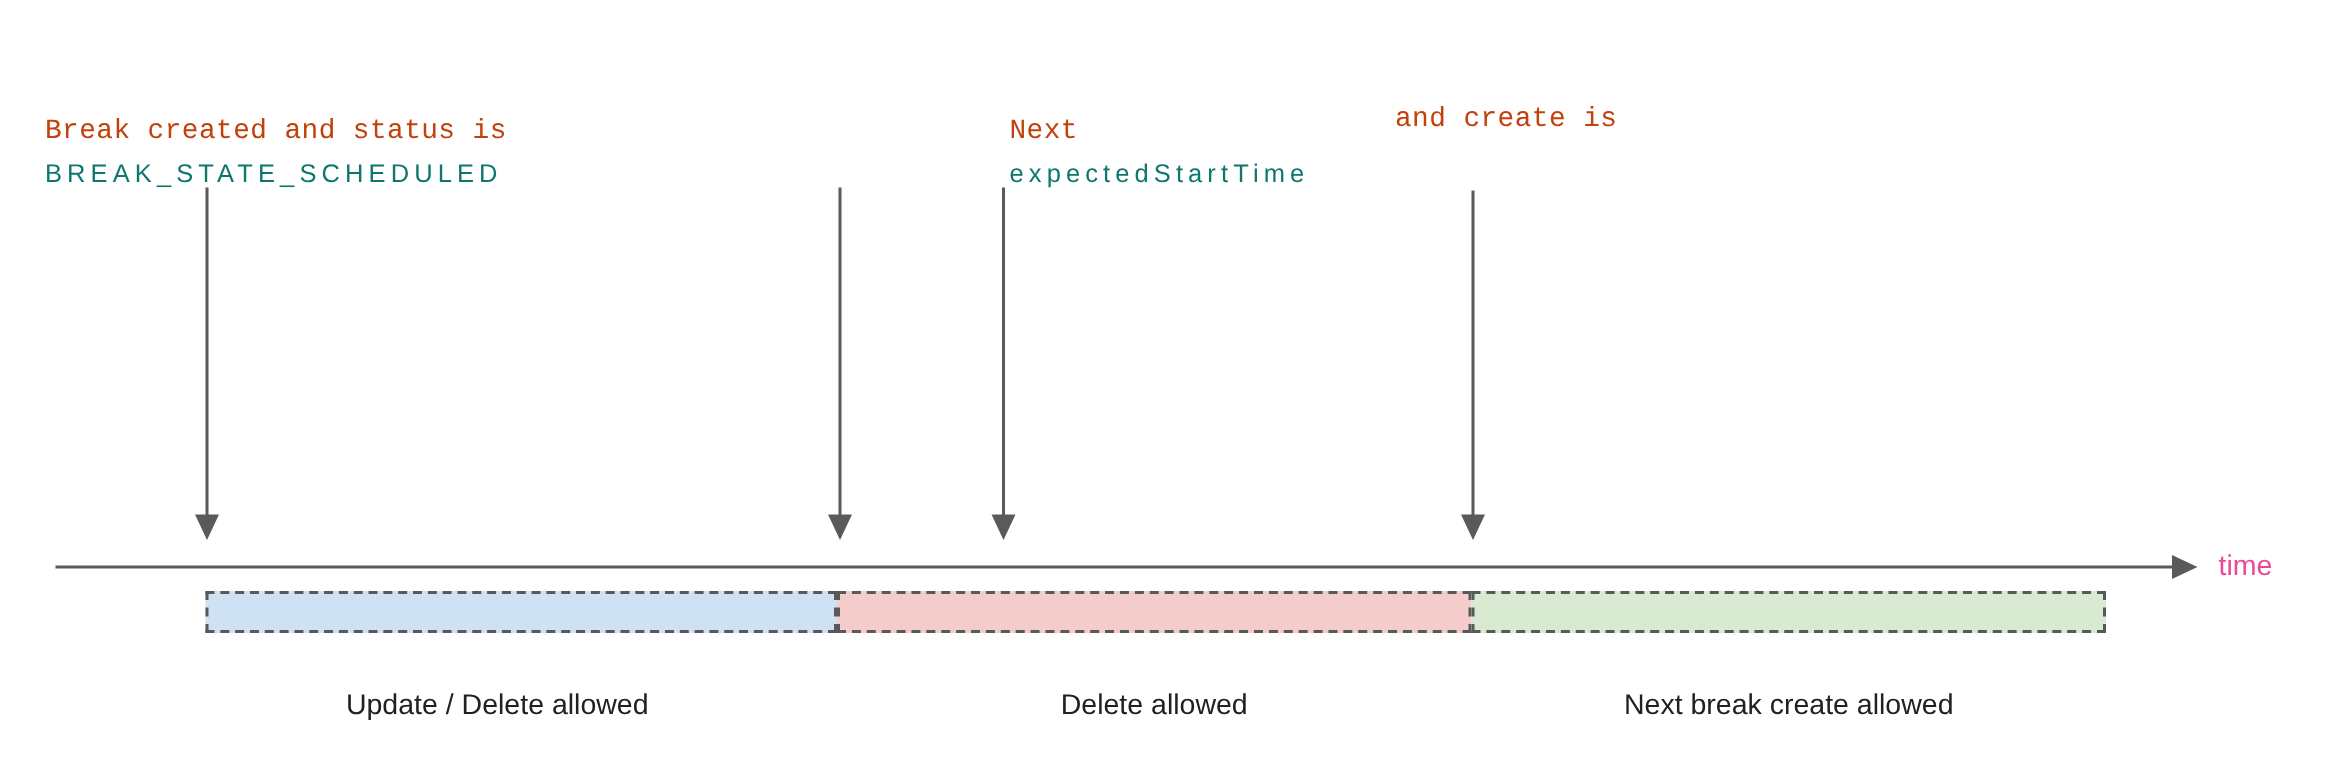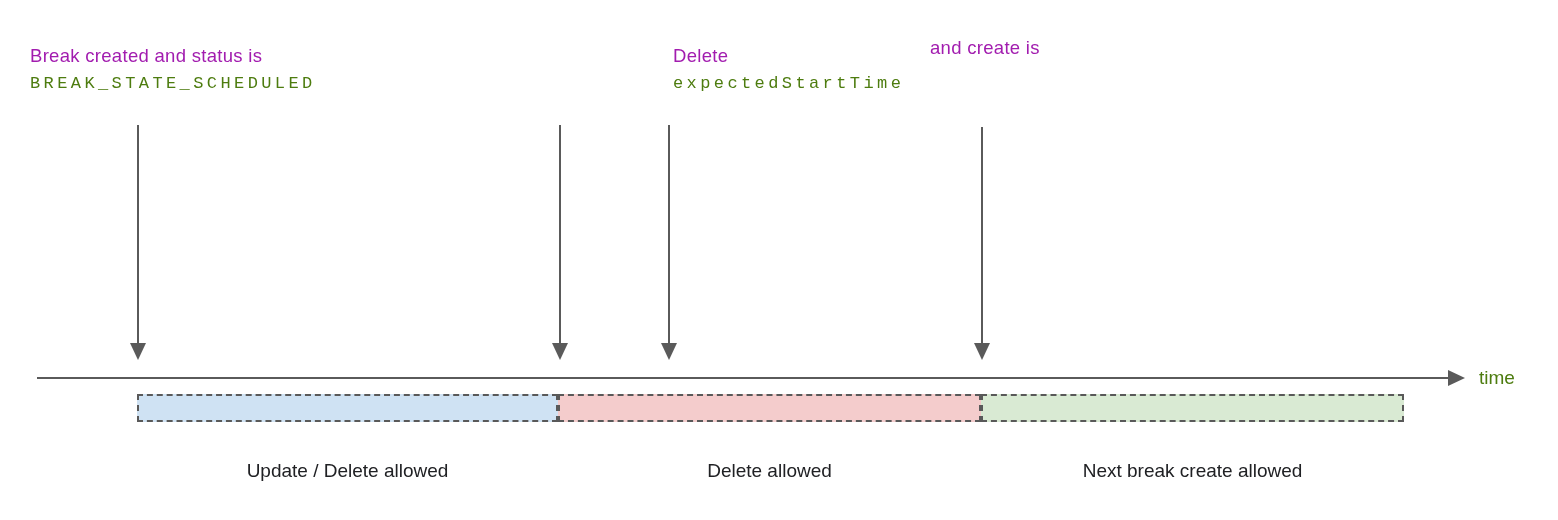--- a/index.html
+++ b/index.html
@@ -15,32 +15,33 @@
     overflow: hidden;
     font-family: "Liberation Sans", sans-serif;
     color: #202124;
   }
   
   .ann {
     position: absolute;
     white-space: nowrap;
   }
   .ann .sans {
-    font-family: Liberation Sans, sans-serif;
+    font-family: Liberation Mono, monospace;
     font-size: 18.5px;
     letter-spacing: 0.3px;
     line-height: 28px;
-    color: #a21caf;
+    color: #c2410c;
+    margin-top: 32px;
   }
   .ann .mono {
-    font-family: Liberation Mono, monospace;
+    font-family: Liberation Sans, sans-serif;
     font-size: 17px;
     letter-spacing: 3.4px;
     line-height: 28px;
-    color: #4d7c0f;
+    color: #0f766e;
   }
   
   .arrow {
     position: absolute;
     width: 16px;
   }
   .arrow .shaft {
     position: absolute;
     left: 7px;
     top: 0;
@@ -69,21 +70,21 @@
     width: 0;
     height: 0;
     border-top: 8px solid transparent;
     border-bottom: 8px solid transparent;
     border-left: 17px solid #5a5a5a;
   }
   .tl-label {
     position: absolute;
     font-size: 19px;
     line-height: 24px;
-    color: #4d7c0f;
+    color: #ec4899;
   }
   
   .seg {
     position: absolute;
     top: 394px;
     height: 28px;
     box-sizing: border-box;
     border: 2px dashed #595959;
   }
   
@@ -102,21 +103,21 @@
 
 <div class="canvas">
 
   <div class="ann" style="left:30px; top:42px">
     <div class="sans">Break created and status is</div>
     <div class="mono">BREAK_STATE_SCHEDULED</div>
   </div>
 
 
   <div class="ann" style="left:673px; top:42px">
-    <div class="sans">Delete</div>
+    <div class="sans">Next</div>
     <div class="mono">expectedStartTime</div>
   </div>
 
   <div class="ann" style="left:930px; top:34px">
     <div class="sans">and create is</div>
   </div>
 
   <div class="arrow" style="left:130px; top:125px; height:235px">
     <div class="shaft"></div>
     <div class="head"></div>
@@ -135,17 +136,17 @@
   </div>
 
   <div class="tl-line" style="left:37px; top:377px; width:1411px"></div>
   <div class="tl-head" style="left:1448px; top:370px"></div>
   <div class="tl-label" style="left:1479px; top:366px">time</div>
 
   <div class="seg" style="left: 137px; width: 421px; background: rgb(207, 226, 243);"></div>
   <div class="seg" style="left: 558px; width: 423px; background: rgb(244, 204, 204);"></div>
   <div class="seg" style="left: 981px; width: 423px; background: rgb(217, 234, 211);"></div>
 
-  <div class="seg-label" style="left:137px; width:421px">Update / Delete allowed</div>
+  <div class="seg-label" style="left:121px; width:421px">Update / Delete allowed</div>
   <div class="seg-label" style="left:558px; width:423px">Delete allowed</div>
   <div class="seg-label" style="left:981px; width:423px">Next break create allowed</div>
 
 </div>
 
 </body></html>

